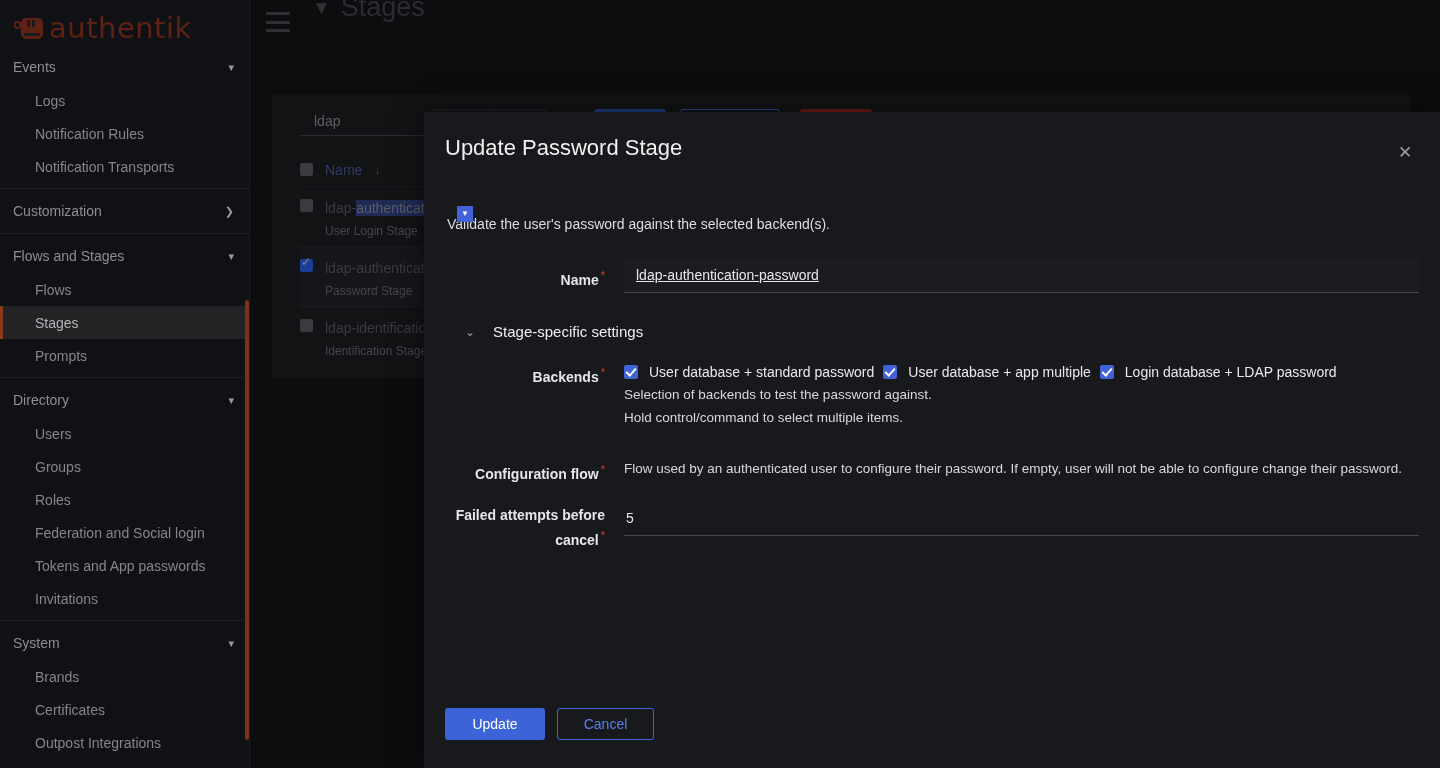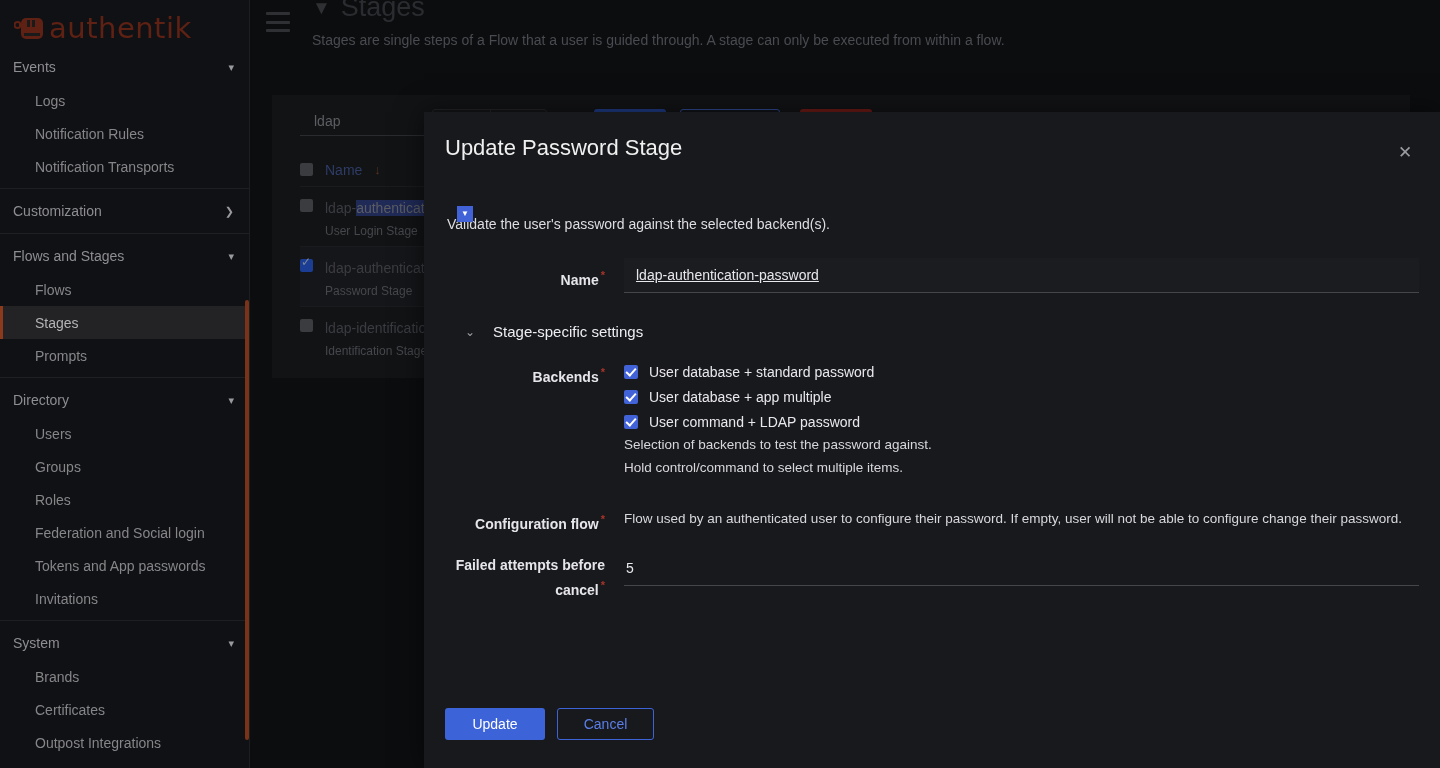--- a/index.html
+++ b/index.html
@@ -178,21 +178,21 @@
     font-size: 13.5px; color: #d8d8dc; margin-top: 7px; line-height: 1.5;
   }
 
   .section-toggle {
     display: flex; align-items: center; gap: 18px;
     margin-top: 30px; padding-left: 20px;
   }
   .section-toggle .caret { color: #9d9da2; font-size: 12px; }
   .section-toggle .stitle { font-size: 15px; color: #eeeef2; }
 
-  .check-list { display: flex; flex-direction: column; gap: 9px; }
+  .check-list { display: flex; flex-direction: row; gap: 9px; }
   .check-item { display: flex; align-items: center; gap: 11px; }
   .cb-blue {
     width: 14px; height: 14px; background: #4263d8; border-radius: 2px;
     flex: none; position: relative;
   }
   .cb-blue::after {
     content: ""; position: absolute; left: 4px; top: 1px;
     width: 4px; height: 8px; border: solid #fff; border-width: 0 2px 2px 0;
     transform: rotate(42deg);
   }
@@ -328,21 +328,20 @@
       <span></span>
         <span></span>
         <span></span>
     </div>
 
     <div class="page-head">
       <div class="page-title">
         <span class="tic">▼</span>
         <span>Stages</span>
       </div>
-      <div class="page-sub">Stages are single steps of a Flow that a user is guided through. A stage can only be executed from within a flow.</div>
     </div>
 
     <section class="table-card">
       <div class="tbl-toolbar">
         <div class="tb-btn tb-seg"></div>
         <div class="tb-btn tb-seg2"></div>
         <div class="tb-btn tb-blue"></div>
         <div class="tb-btn tb-outl"></div>
         <div class="tb-btn tb-red"></div>
       </div>
@@ -419,21 +418,21 @@
             <label class="check-item">
               <span class="cb-blue"></span>
               <span class="check-label">User database + standard password</span>
             </label>
             <label class="check-item">
               <span class="cb-blue"></span>
               <span class="check-label">User database + app multiple</span>
             </label>
             <label class="check-item">
               <span class="cb-blue"></span>
-              <span class="check-label">User command + LDAP password</span>
+              <span class="check-label">Login database + LDAP password</span>
             </label>
           </div>
           <div class="help" style="margin-top:5px;">Selection of backends to test the password against.</div>
           <div class="help" style="margin-top:3px;">Hold control/command to select multiple items.</div>
         </div>
       </div>
 
       <div class="form-row" style="margin-top:23px;">
         <div class="form-label">
           <span>Configuration flow</span><span class="req">*</span>

